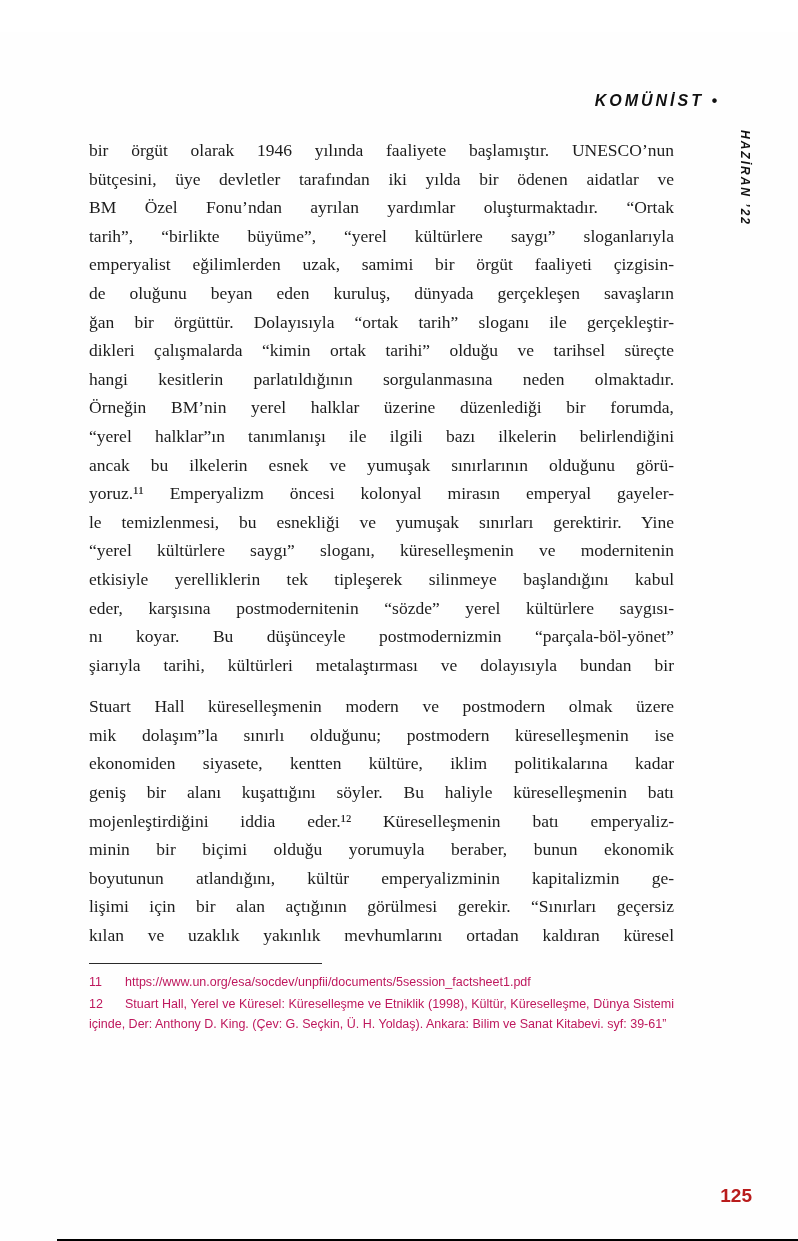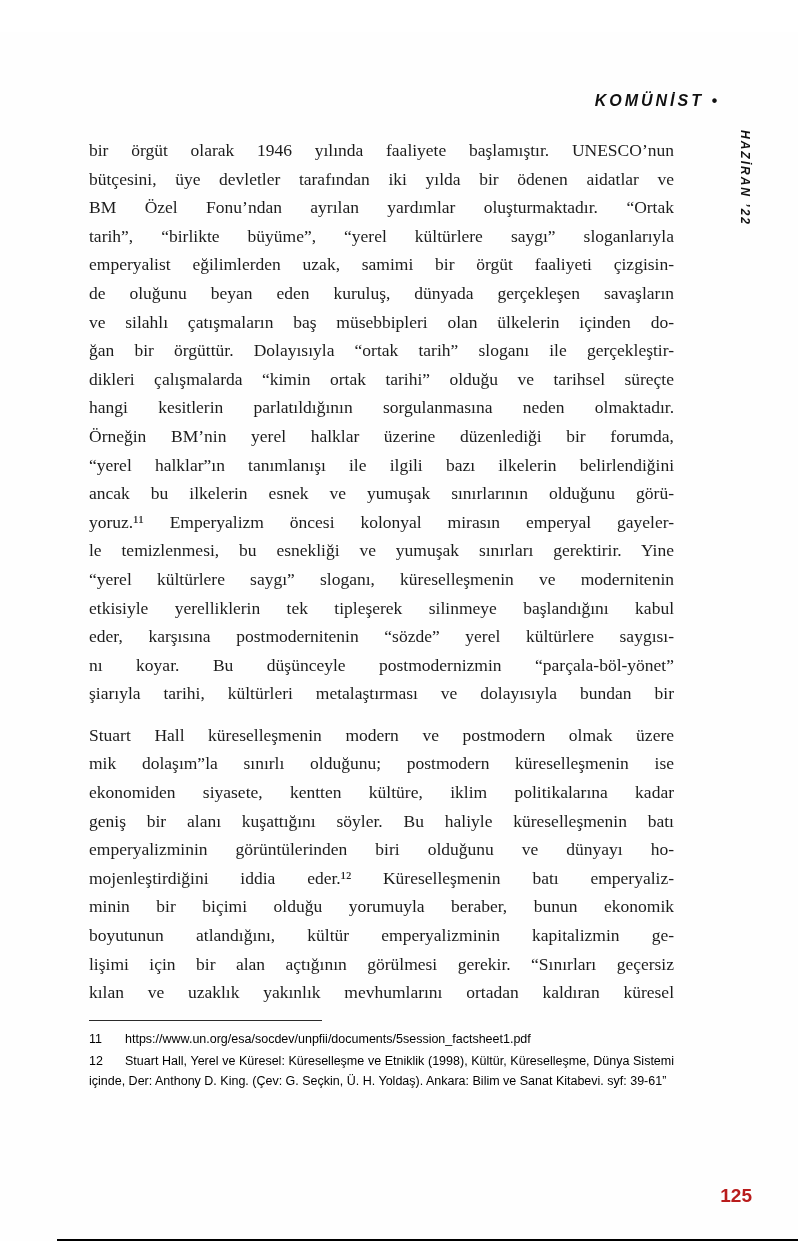--- a/index.html
+++ b/index.html
@@ -60,21 +60,21 @@
   }
   .footnote-rule {
     border-top: 1px solid #2a2a2a;
     width: 233px;
     margin: 10px 0 9px 0;
   }
   .footnotes {
     font-family: "Liberation Sans", sans-serif;
     font-size: 12.5px;
     line-height: 19.5px;
-    color: #000000;
+    color: #be185d;
   }
   .footnote {
     text-align: justify;
     margin-bottom: 3px;
   }
   .fn-num {
     display: inline-block;
     width: 36px;
   }
   .page-number {
@@ -106,41 +106,39 @@
 
   <div class="column">
     <div id="body-text">
         <div class="para">
           <div class="line">bir örgüt olarak 1946 yılında faaliyete başlamıştır. UNESCO’nun</div>
           <div class="line">bütçesini, üye devletler tarafından iki yılda bir ödenen aidatlar ve</div>
           <div class="line">BM Özel Fonu’ndan ayrılan yardımlar oluşturmaktadır. “Ortak</div>
           <div class="line">tarih”, “birlikte büyüme”, “yerel kültürlere saygı” sloganlarıyla</div>
           <div class="line">emperyalist eğilimlerden uzak, samimi bir örgüt faaliyeti çizgisin-</div>
           <div class="line">de oluğunu beyan eden kuruluş, dünyada gerçekleşen savaşların</div>
-          <div class="line">ve silahlı çatışmaların baş müsebbipleri olan ülkelerin içinden do-</div>
           <div class="line">ğan bir örgüttür. Dolayısıyla “ortak tarih” sloganı ile gerçekleştir-</div>
           <div class="line">dikleri çalışmalarda “kimin ortak tarihi” olduğu ve tarihsel süreçte</div>
           <div class="line">hangi kesitlerin parlatıldığının sorgulanmasına neden olmaktadır.</div>
           <div class="line">Örneğin BM’nin yerel halklar üzerine düzenlediği bir forumda,</div>
           <div class="line">“yerel halklar”ın tanımlanışı ile ilgili bazı ilkelerin belirlendiğini</div>
           <div class="line">ancak bu ilkelerin esnek ve yumuşak sınırlarının olduğunu görü-</div>
           <div class="line">yoruz.¹¹ Emperyalizm öncesi kolonyal mirasın emperyal gayeler-</div>
           <div class="line">le temizlenmesi, bu esnekliği ve yumuşak sınırları gerektirir. Yine</div>
           <div class="line">“yerel kültürlere saygı” sloganı, küreselleşmenin ve modernitenin</div>
           <div class="line">etkisiyle yerelliklerin tek tipleşerek silinmeye başlandığını kabul</div>
           <div class="line">eder, karşısına postmodernitenin “sözde” yerel kültürlere saygısı-</div>
           <div class="line">nı koyar. Bu düşünceyle postmodernizmin “parçala-böl-yönet”</div>
           <div class="line">şiarıyla tarihi, kültürleri metalaştırması ve dolayısıyla bundan bir</div>
         </div>
         <div class="para">
           <div class="line">Stuart Hall küreselleşmenin modern ve postmodern olmak üzere</div>
           <div class="line">mik dolaşım”la sınırlı olduğunu; postmodern küreselleşmenin ise</div>
           <div class="line">ekonomiden siyasete, kentten kültüre, iklim politikalarına kadar</div>
           <div class="line">geniş bir alanı kuşattığını söyler. Bu haliyle küreselleşmenin batı</div>
-          <div class="line">emperyalizminin görüntülerinden biri olduğunu ve dünyayı ho-</div>
           <div class="line">mojenleştirdiğini iddia eder.¹² Küreselleşmenin batı emperyaliz-</div>
           <div class="line">minin bir biçimi olduğu yorumuyla beraber, bunun ekonomik</div>
           <div class="line">boyutunun atlandığını, kültür emperyalizminin kapitalizmin ge-</div>
           <div class="line">lişimi için bir alan açtığının görülmesi gerekir. “Sınırları geçersiz</div>
           <div class="line">kılan ve uzaklık yakınlık mevhumlarını ortadan kaldıran küresel</div>
         </div>
       </div>
     <div class="footnote-rule"></div>
     <div id="footnotes" class="footnotes">
         <div class="footnote"><span class="fn-num">11</span><span>https://www.un.org/esa/socdev/unpfii/documents/5session_factsheet1.pdf</span></div>

